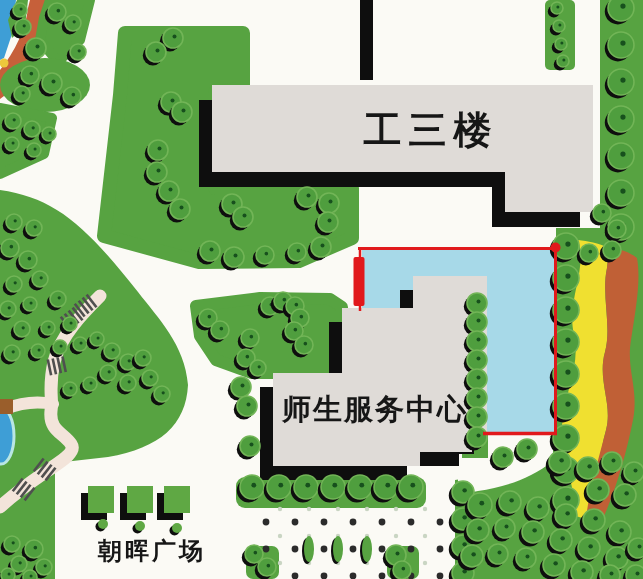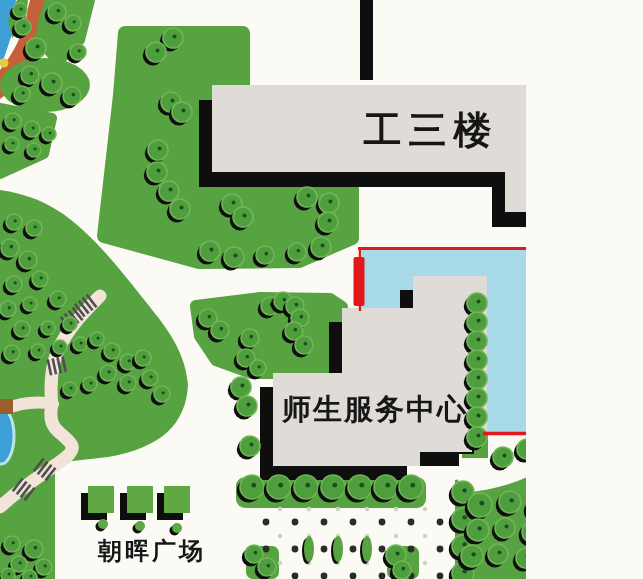--- a/index.html
+++ b/index.html
@@ -1,16 +1,16 @@
 <!DOCTYPE html>
 <html><head>
 <meta charset="utf-8">
 <style>
   html,body{margin:0;padding:0;background:#fbfaf5;}
-  #stage{position:relative;width:526px;height:579px;overflow:hidden;}
+  #stage{position:relative;width:643px;height:579px;overflow:hidden;}
   svg{display:block;}
   text.map-label{font-family:"Liberation Sans",sans-serif;font-weight:700;fill:#161616;}
 </style>
 </head>
 <body>
 
 <div id="stage">
   <svg id="map-svg" width="643" height="579" viewBox="0 0 643 579" xmlns="http://www.w3.org/2000/svg">
     <g id="shapes-root">
         <polygon points="0,0 16,0 12,34 4,58 0,60" fill="#3e9ed6"></polygon>

